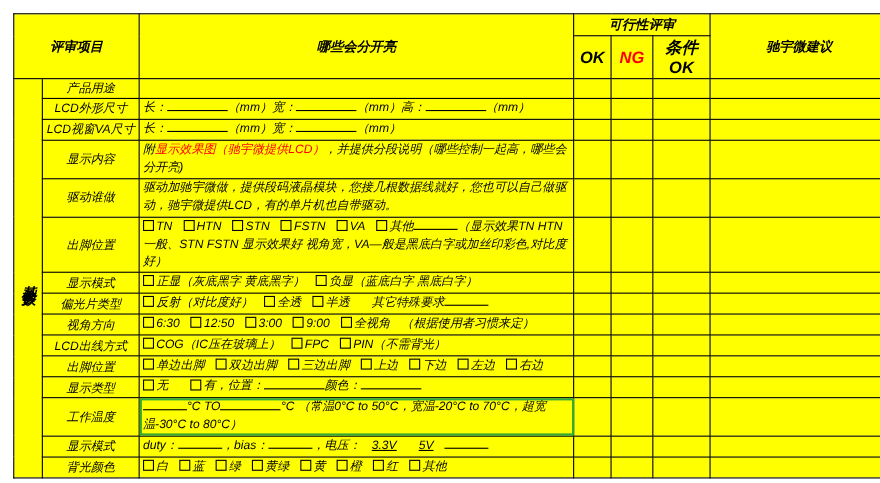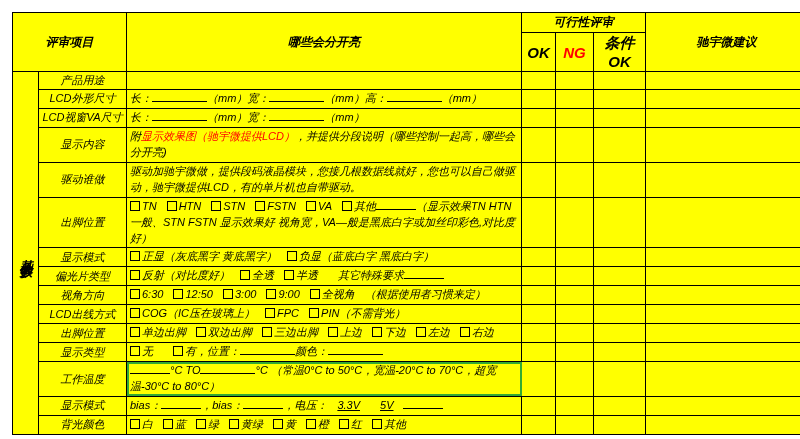--- a/index.html
+++ b/index.html
@@ -160,21 +160,21 @@
       <tr>
         <td class="item">工作温度</td>
         <td class="param hl"><span class="blank" style="width: 40px;"></span><span>°C TO</span><span class="blank" style="width: 55px;"></span><span>°C （常温0°C to 50°C，宽温-20°C to 70°C，超宽温-30°C to 80°C）</span></td>
         <td class="okcell"></td>
         <td class="ngcell"></td>
         <td class="condcell"></td>
         <td class="advice"></td>
       </tr>
       <tr>
         <td class="item">显示模式</td>
-        <td class="param"><span>bias：</span><span class="blank" style="width: 40px;"></span><span>，bias：</span><span class="blank" style="width: 40px;"></span><span>，电压：</span><span class="sp"></span><span class="u">3.3V</span><span class="sp"></span><span class="sp"></span><span class="u">5V</span><span class="sp"></span><span class="blank" style="width: 40px;"></span></td>
+        <td class="param"><span>duty：</span><span class="blank" style="width: 40px;"></span><span>，bias：</span><span class="blank" style="width: 40px;"></span><span>，电压：</span><span class="sp"></span><span class="u">3.3V</span><span class="sp"></span><span class="sp"></span><span class="u">5V</span><span class="sp"></span><span class="blank" style="width: 40px;"></span></td>
         <td class="okcell"></td>
         <td class="ngcell"></td>
         <td class="condcell"></td>
         <td class="advice"></td>
       </tr>
       <tr>
         <td class="item">背光颜色</td>
         <td class="param"><span class="cb"></span><span>白</span><span class="sp"></span><span class="cb"></span><span>蓝</span><span class="sp"></span><span class="cb"></span><span>绿</span><span class="sp"></span><span class="cb"></span><span>黄绿</span><span class="sp"></span><span class="cb"></span><span>黄</span><span class="sp"></span><span class="cb"></span><span>橙</span><span class="sp"></span><span class="cb"></span><span>红</span><span class="sp"></span><span class="cb"></span><span>其他</span></td>
         <td class="okcell"></td>
         <td class="ngcell"></td>

